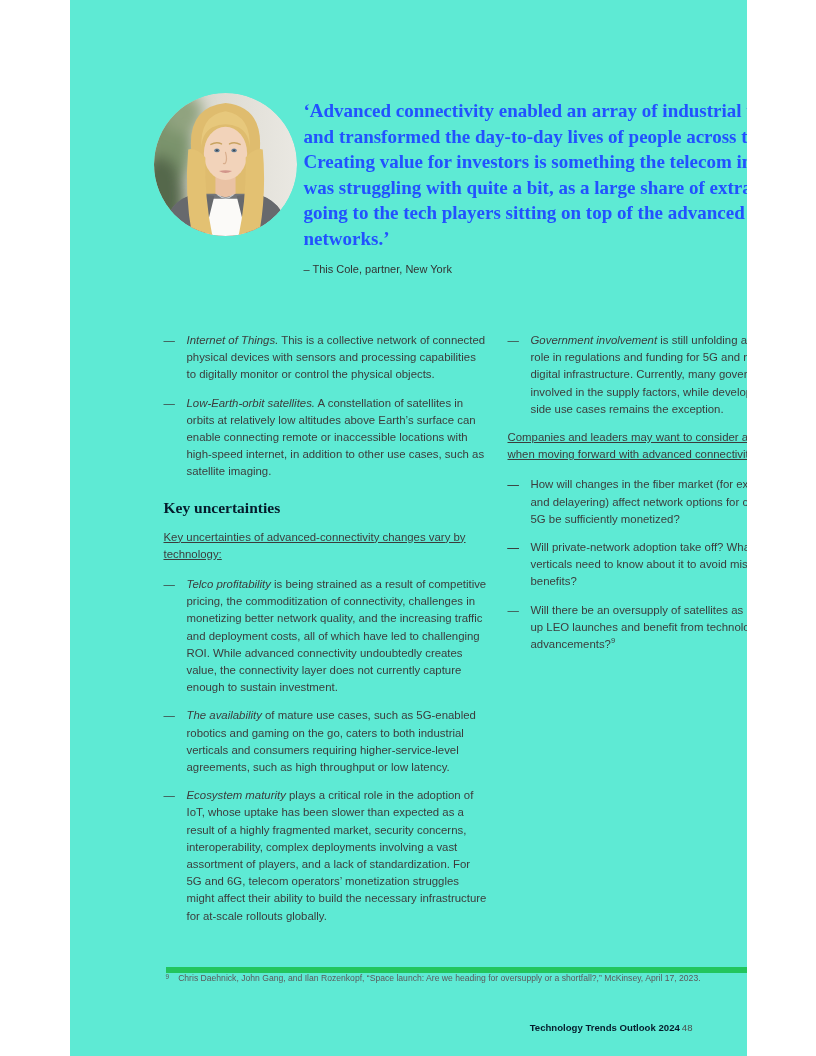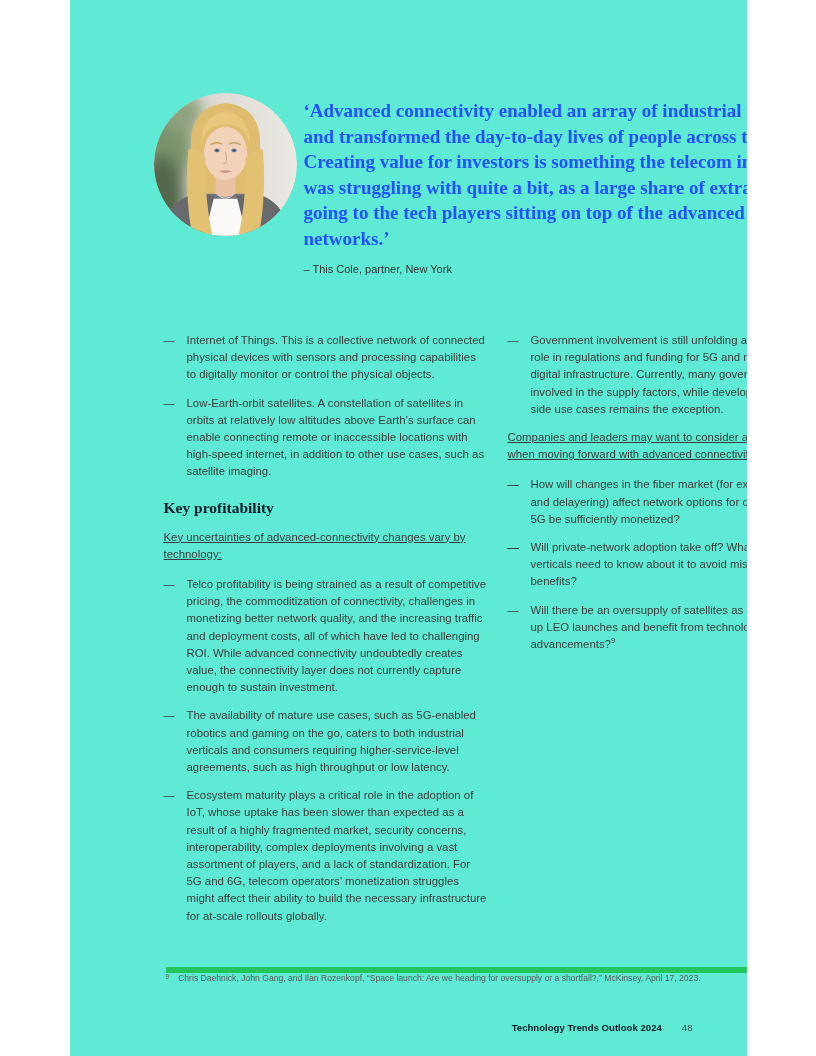--- a/index.html
+++ b/index.html
@@ -44,21 +44,21 @@
   }
   .col { width:324px; }
   .bullet {
     position:relative;
     padding-left:23px;
     margin-bottom:11px;
     font-size:11.4px; line-height:17.2px;
     color:#3c3c3c;
   }
   .bullet .marker { position:absolute; left:0; top:0; color:#3c3c3c; }
-  .lead { }
+  .lead { font-style:italic; }
   .para {
     font-size:11.4px; line-height:17.2px;
     color:#3c3c3c; margin-bottom:13px;text-decoration:underline;
   }
   .section-heading {
     font-family:"Liberation Serif", serif;
     font-weight:700;
     font-size:15.5px; line-height:20px;
     color:#051c2c;
     margin:17px 0 11px;
@@ -76,21 +76,21 @@
     display:flex; align-items:flex-start;
   }
   .footnote .fn-num {
     font-size:6.5px; line-height:8px;
     margin-right:9px; flex:none;
   }
 
   
   .page-footer {
     position:absolute; top:1022px; right:54px;
-    display:flex; align-items:baseline; gap:20px;
+    display:flex; align-items:baseline; gap:2px;
     font-size:9.6px; line-height:12px;
   }
   .doc-title { font-weight:700; color:#051c2c; }
   .page-number { color:#4d4d4d; }
 </style>
 </head>
 <body>
 
 <div class="page">
 
@@ -149,21 +149,21 @@
 
     <div class="col">
       <div class="bullet">
         <span class="marker">—</span>
         <span class="lead">Internet of Things.</span><span> This is a collective network of connected physical devices with sensors and processing capabilities to digitally monitor or control the physical objects.</span>
       </div>
       <div class="bullet">
         <span class="marker">—</span>
         <span class="lead">Low-Earth-orbit satellites.</span><span> A constellation of satellites in orbits at relatively low altitudes above Earth’s surface can enable connecting remote or inaccessible locations with high-speed internet, in addition to other use cases, such as satellite imaging.</span>
       </div>
-      <h2 class="section-heading">Key profitability</h2>
+      <h2 class="section-heading">Key uncertainties</h2>
       <p class="para">Key uncertainties of advanced-connectivity changes vary by technology:</p>
       <div class="bullet">
         <span class="marker">—</span>
         <span class="lead">Telco profitability</span><span> is being strained as a result of competitive pricing, the commoditization of connectivity, challenges in monetizing better network quality, and the increasing traffic and deployment costs, all of which have led to challenging ROI. While advanced connectivity undoubtedly creates value, the connectivity layer does not currently capture enough to sustain investment.</span>
       </div>
       <div class="bullet">
         <span class="marker">—</span>
         <span class="lead">The availability</span><span> of mature use cases, such as 5G-enabled robotics and gaming on the go, caters to both industrial verticals and consumers requiring higher-service-level agreements, such as high throughput or low latency.</span>
       </div>
       <div class="bullet">

